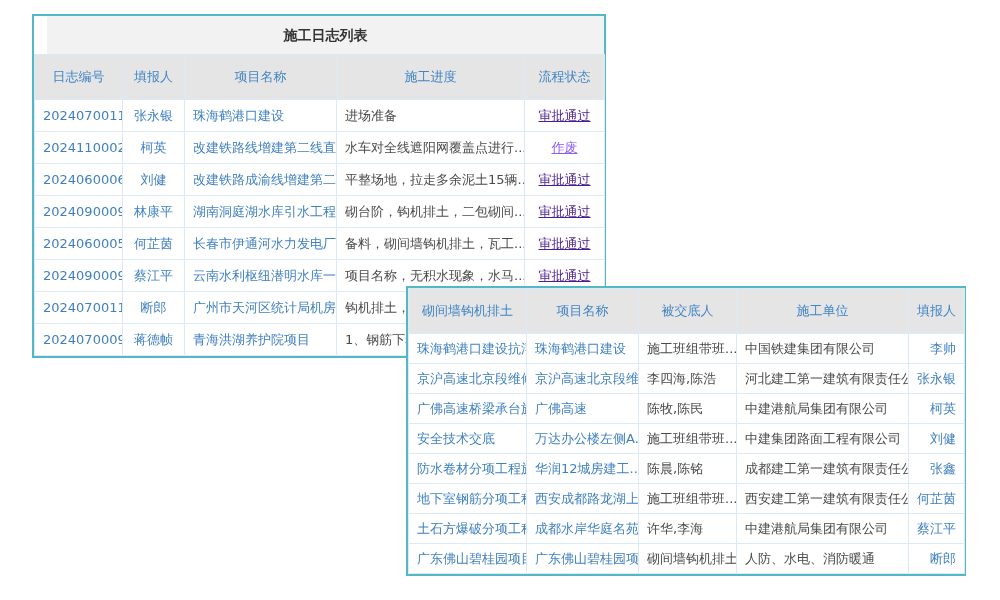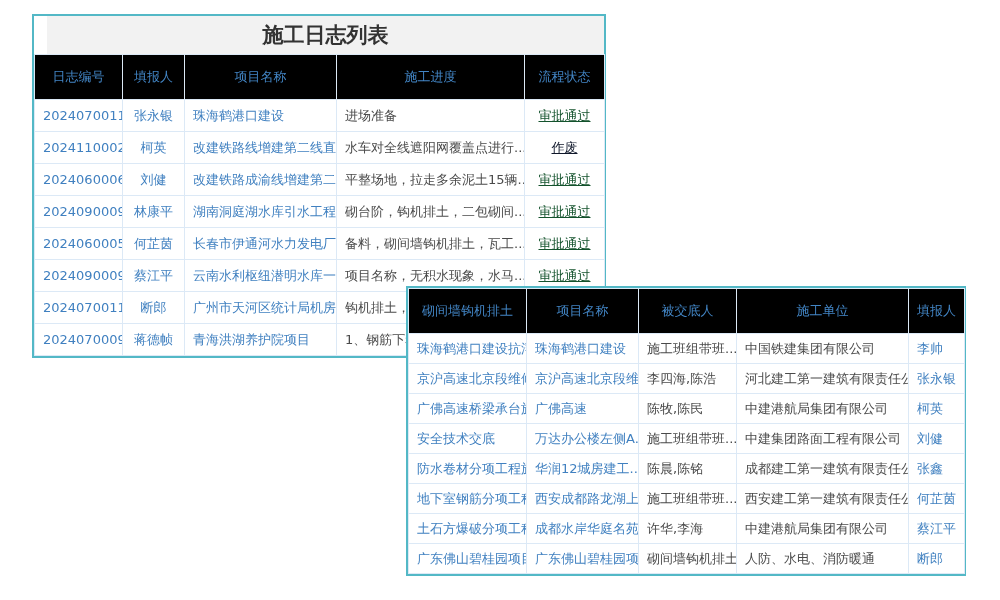--- a/index.html
+++ b/index.html
@@ -18,57 +18,57 @@
   }
   #log-panel { left: 32px; top: 14px; width: 574px; z-index: 1; }
   #disclosure-panel { left: 406px; top: 286px; width: 560px; z-index: 2; }
 
   .panel-title {
     background: #f2f2f2;
     text-align: center;
     font-weight: bold;
     color: #333;
   }
-  #log-panel .panel-title { height: 38px; line-height: 38px; font-size: 21px; margin-left: 13px; }
+  #log-panel .panel-title { height: 38px; line-height: 38px; font-size: 14px; margin-left: 13px; }
   #disclosure-panel .panel-title { height: 36px; line-height: 36px; font-size: 16px; }
 
   table { border-collapse: collapse; width: 100%; table-layout: fixed; }
   th, td {
     border: 1px solid #dce9f6;
     padding: 0 8px;
     white-space: nowrap;
     overflow: hidden;
     box-sizing: border-box;
   }
   th {
-    background: #000000;
+    background: #e5e5e5;
     color: #4285c5;
     font-weight: normal;
     font-size: 13px;
     text-align: center;
     height: 45px;
   }
   td { color: #4a4a4a; font-size: 13px; }
   #log-table td { height: 32px; }
   #disclosure-table td { height: 30px; }
 
   .cell-link { color: #4080c0; }
 
   
   #log-table td:nth-child(1),
   #log-table td:nth-child(2),
   #log-table td:nth-child(5) { text-align: center; }
   #log-table td:nth-child(3),
   #log-table td:nth-child(4) { text-align: left; }
 
   
-  #disclosure-table td:nth-child(5) { text-align: left; }
-
-  .status-approved { color: #14532d; text-decoration: underline; }
-  .status-void { color: #0f172a; text-decoration: underline; }
+  #disclosure-table td:nth-child(5) { text-align: right; }
+
+  .status-approved { color: #4c1d95; text-decoration: underline; }
+  .status-void { color: #8b5cf6; text-decoration: underline; }
   .status-unsubmitted { color: #e0922b; text-decoration: underline; }
 </style>
 </head>
 <body>
 
 <div class="panel" id="log-panel">
   <div class="panel-title">施工日志列表</div>
   <table id="log-table">
     <colgroup>
       <col style="width:88px">

